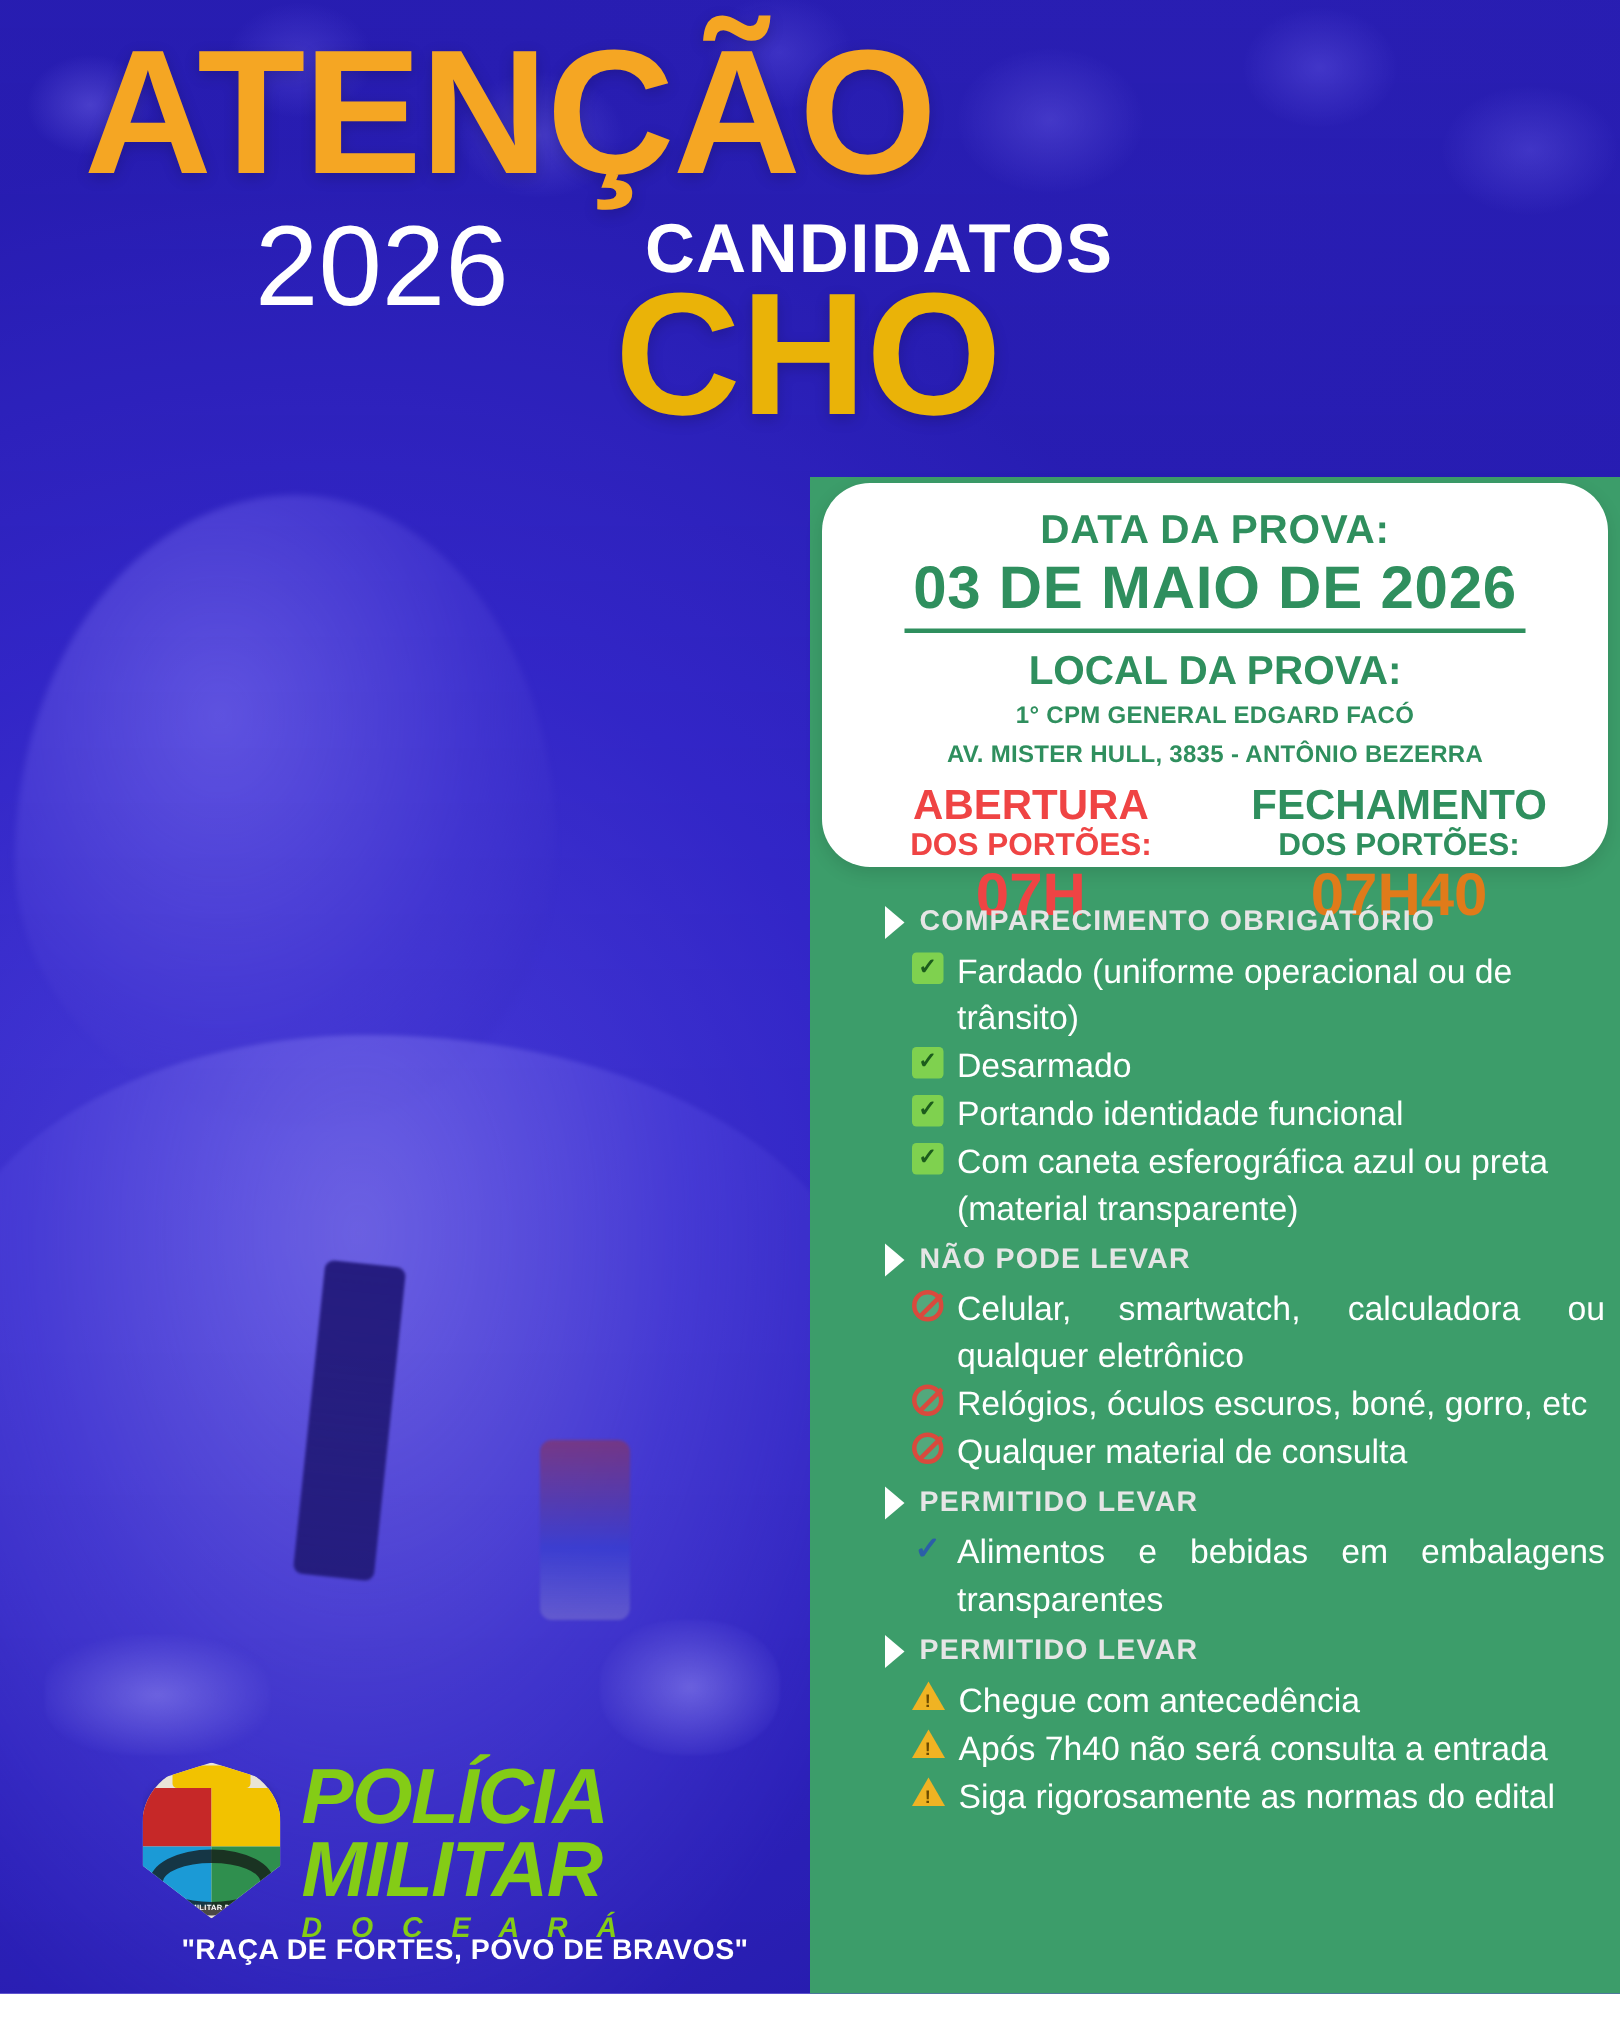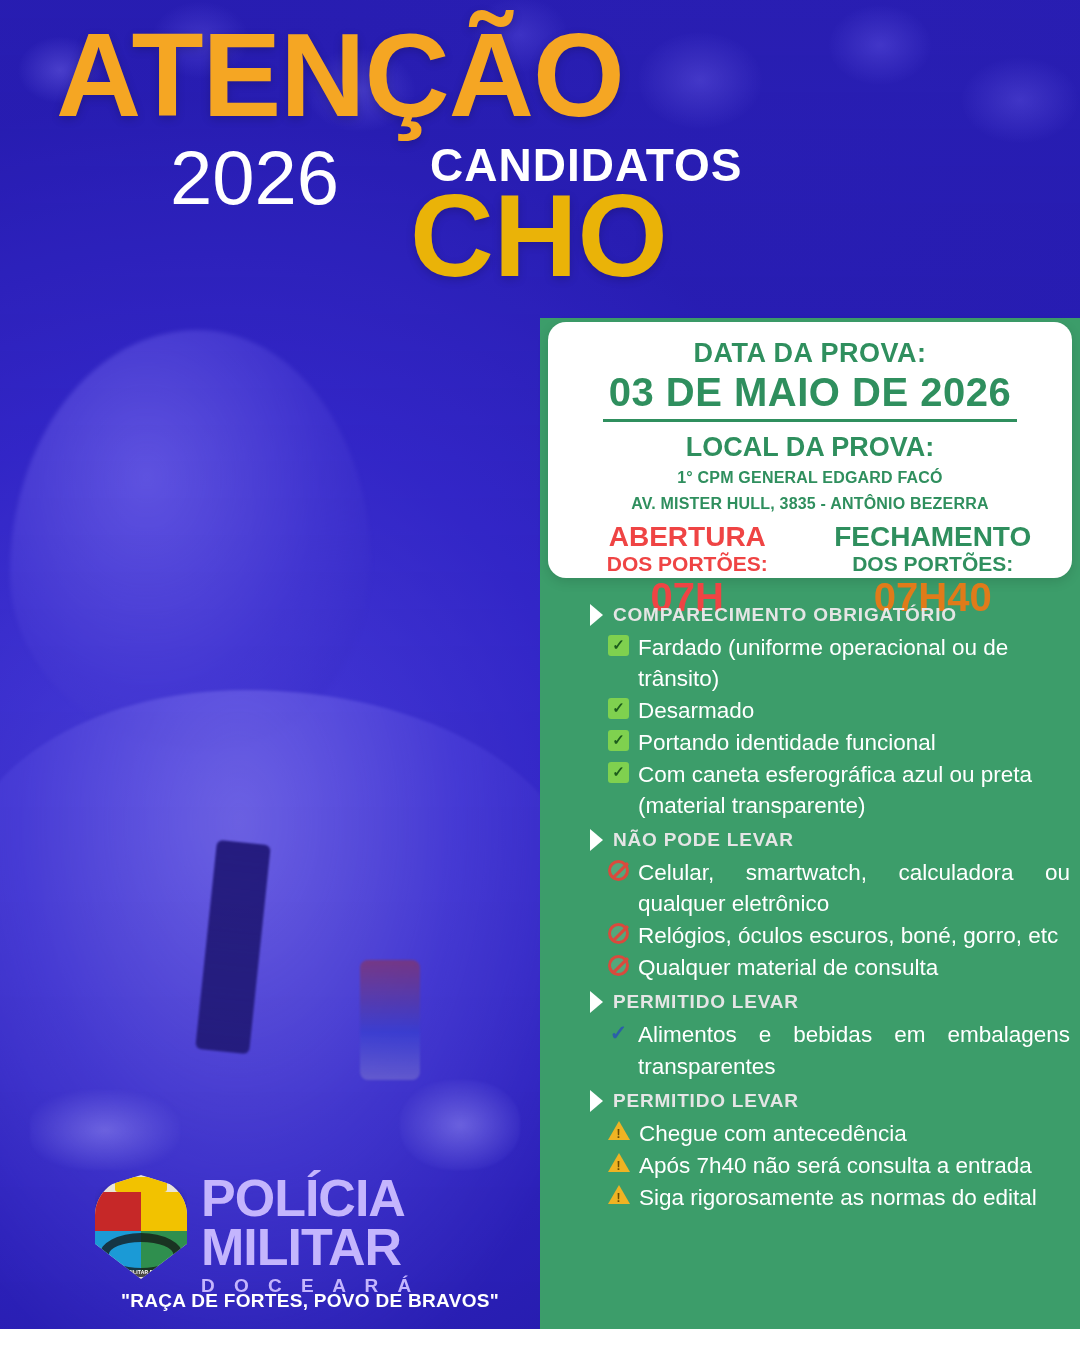--- a/index.html
+++ b/index.html
@@ -139,21 +139,21 @@
     height: 1032px;
     background: #3c9d6a;
   }
 
   .card {
     position: absolute;
     left: 548px; top: 322px;
     width: 524px;
     height: 256px;
     background: #ffffff;
-    border-radius: 18px;
+    border-radius: 32px;
     box-shadow: 0 4px 12px rgba(0,0,0,.12);
     text-align: center;
     padding-top: 16px;
   }
   .card .lbl {
     color: #2f8f5e;
     font-weight: 800;
     font-size: 27px;
     letter-spacing: .5px;
   }
@@ -335,21 +335,21 @@
   .brasao .ringtext {
     position: absolute; left: 0; bottom: 4%;
     width: 100%;
     text-align: center;
     font-size: 5px;
     font-weight: 700;
     color: #ffffff;
     letter-spacing: .2px;
     z-index: 3;
   }
-  .brand-text { color: #c4b5fd; }
+  .brand-text { color: #84cc16; font-style: italic; }
   .brand-text .l1 {
     font-size: 52px; font-weight: 800; line-height: .92; letter-spacing: -1px;
   }
   .brand-text .l2 {
     font-size: 52px; font-weight: 800; line-height: .96; letter-spacing: -1px;
   }
   .brand-text .l3 {
     font-size: 19px; font-weight: 800; letter-spacing: 7px; margin-top: 2px;
   }
   .slogan {

